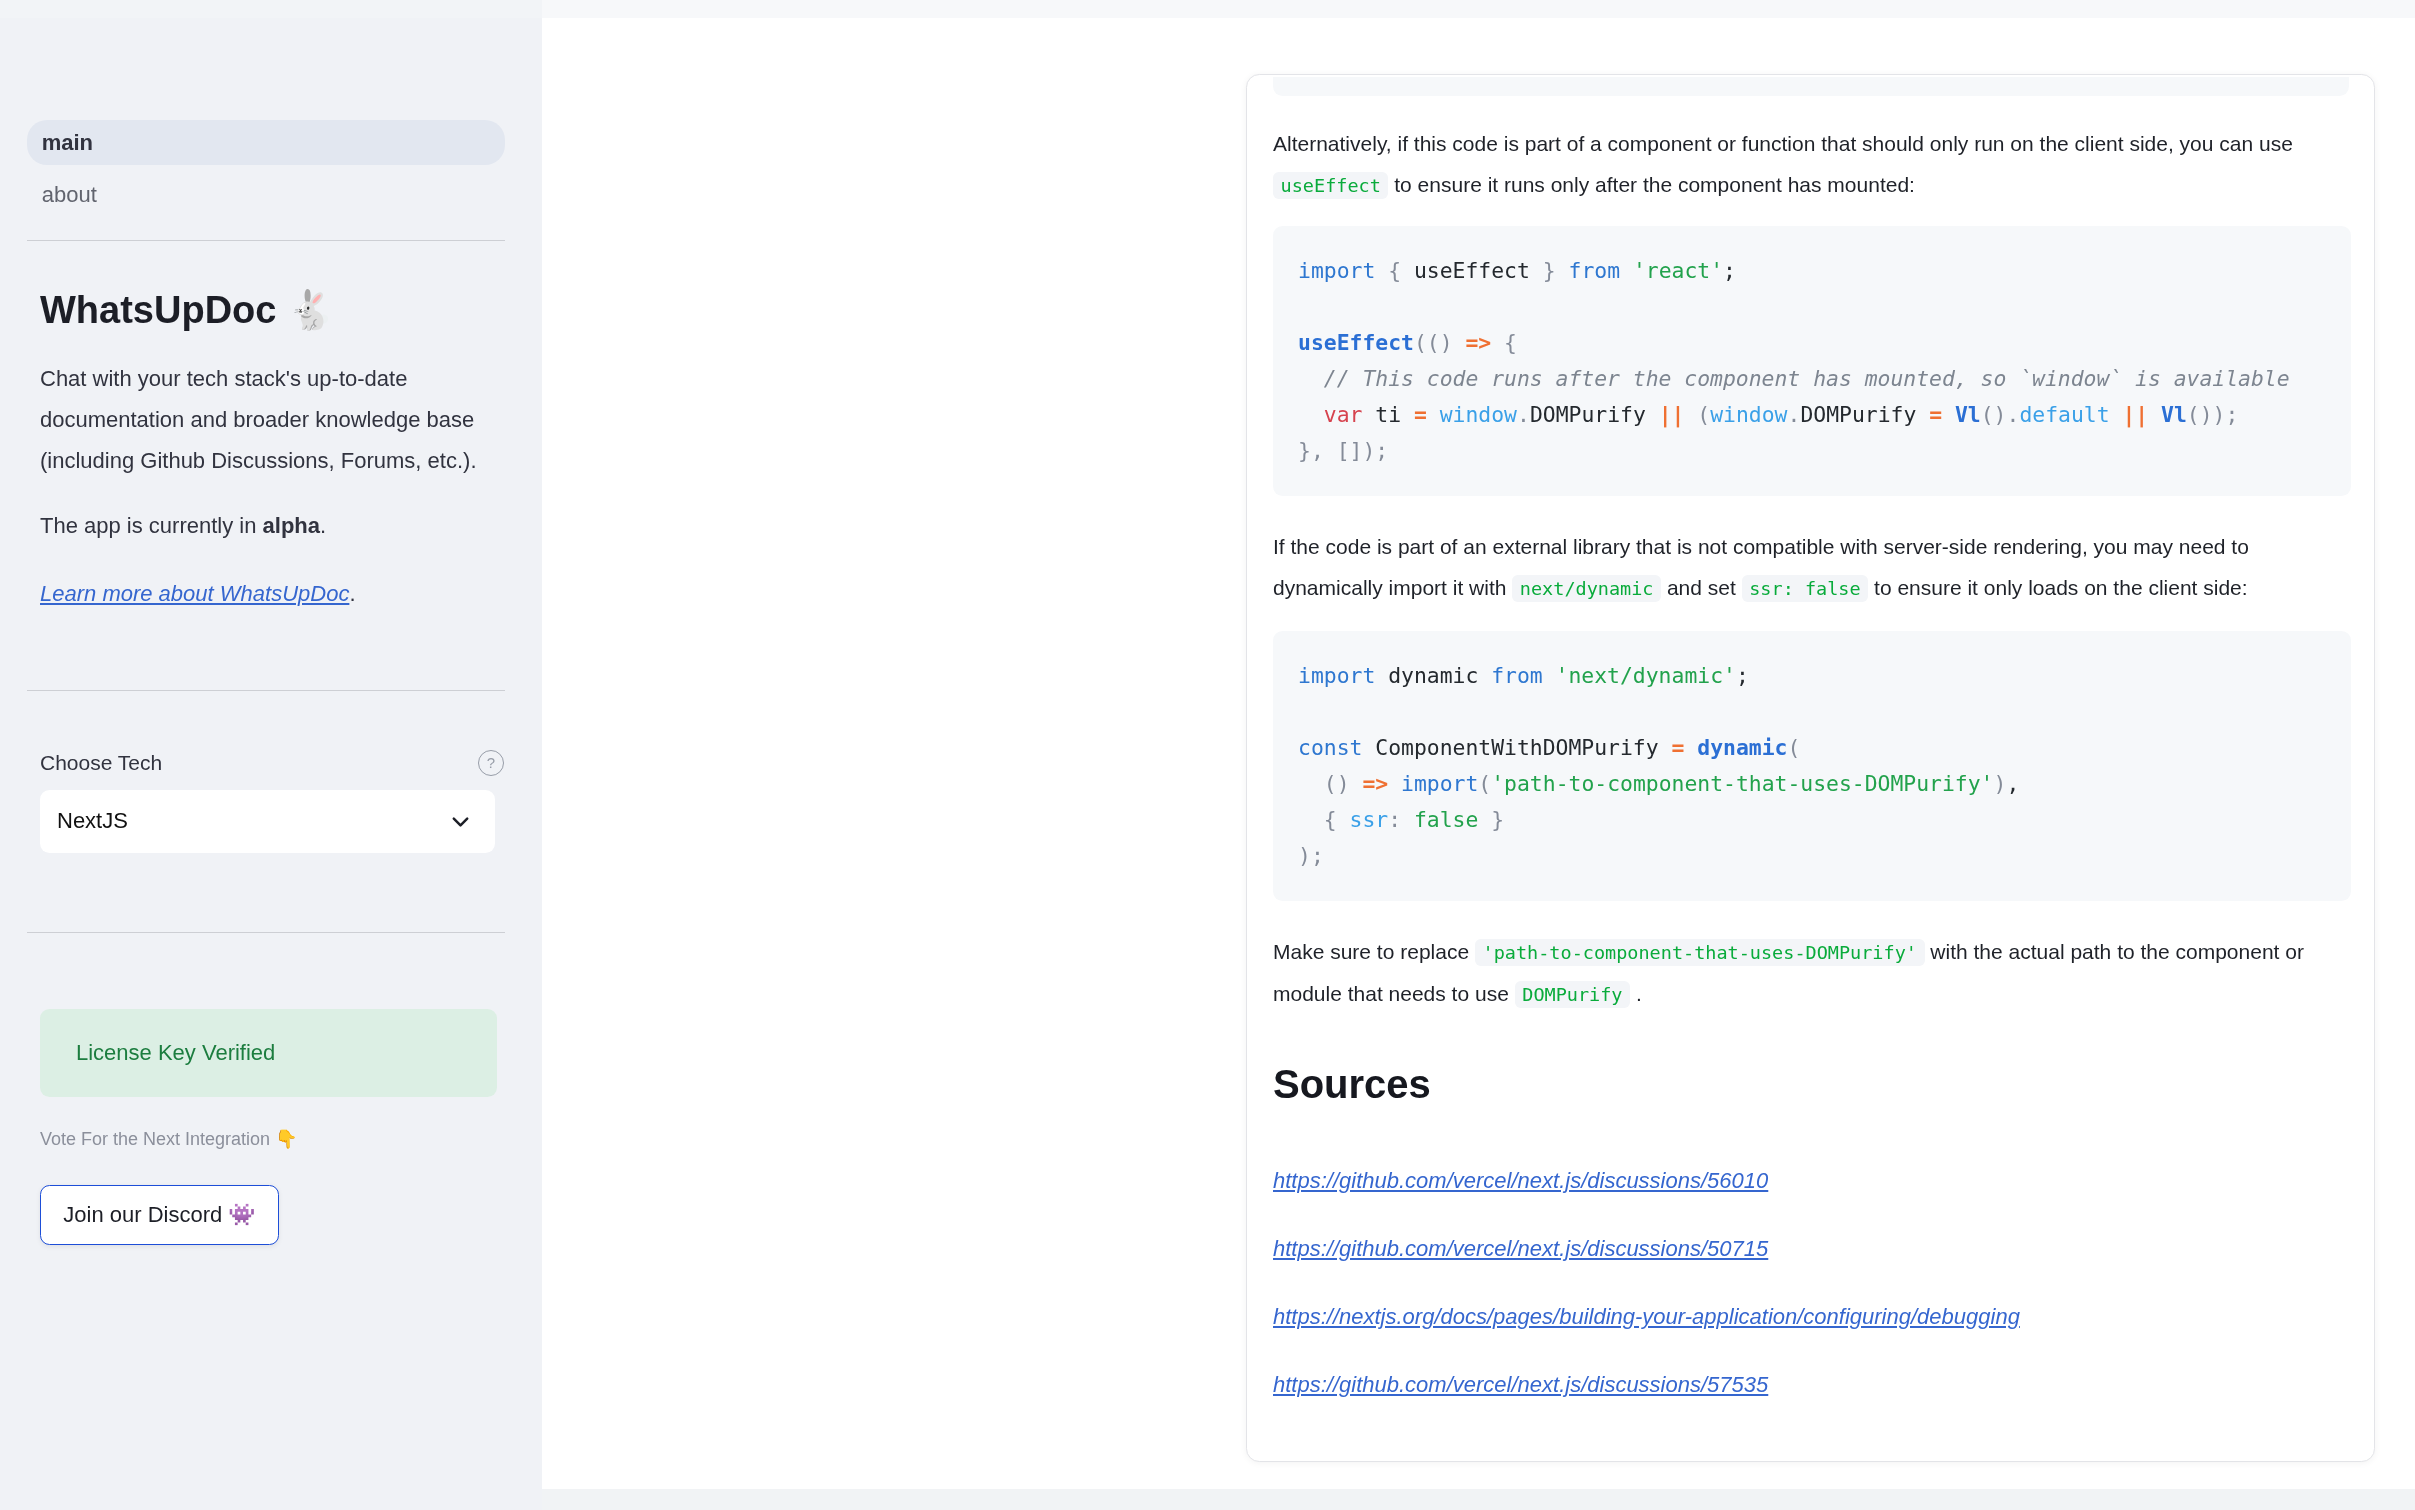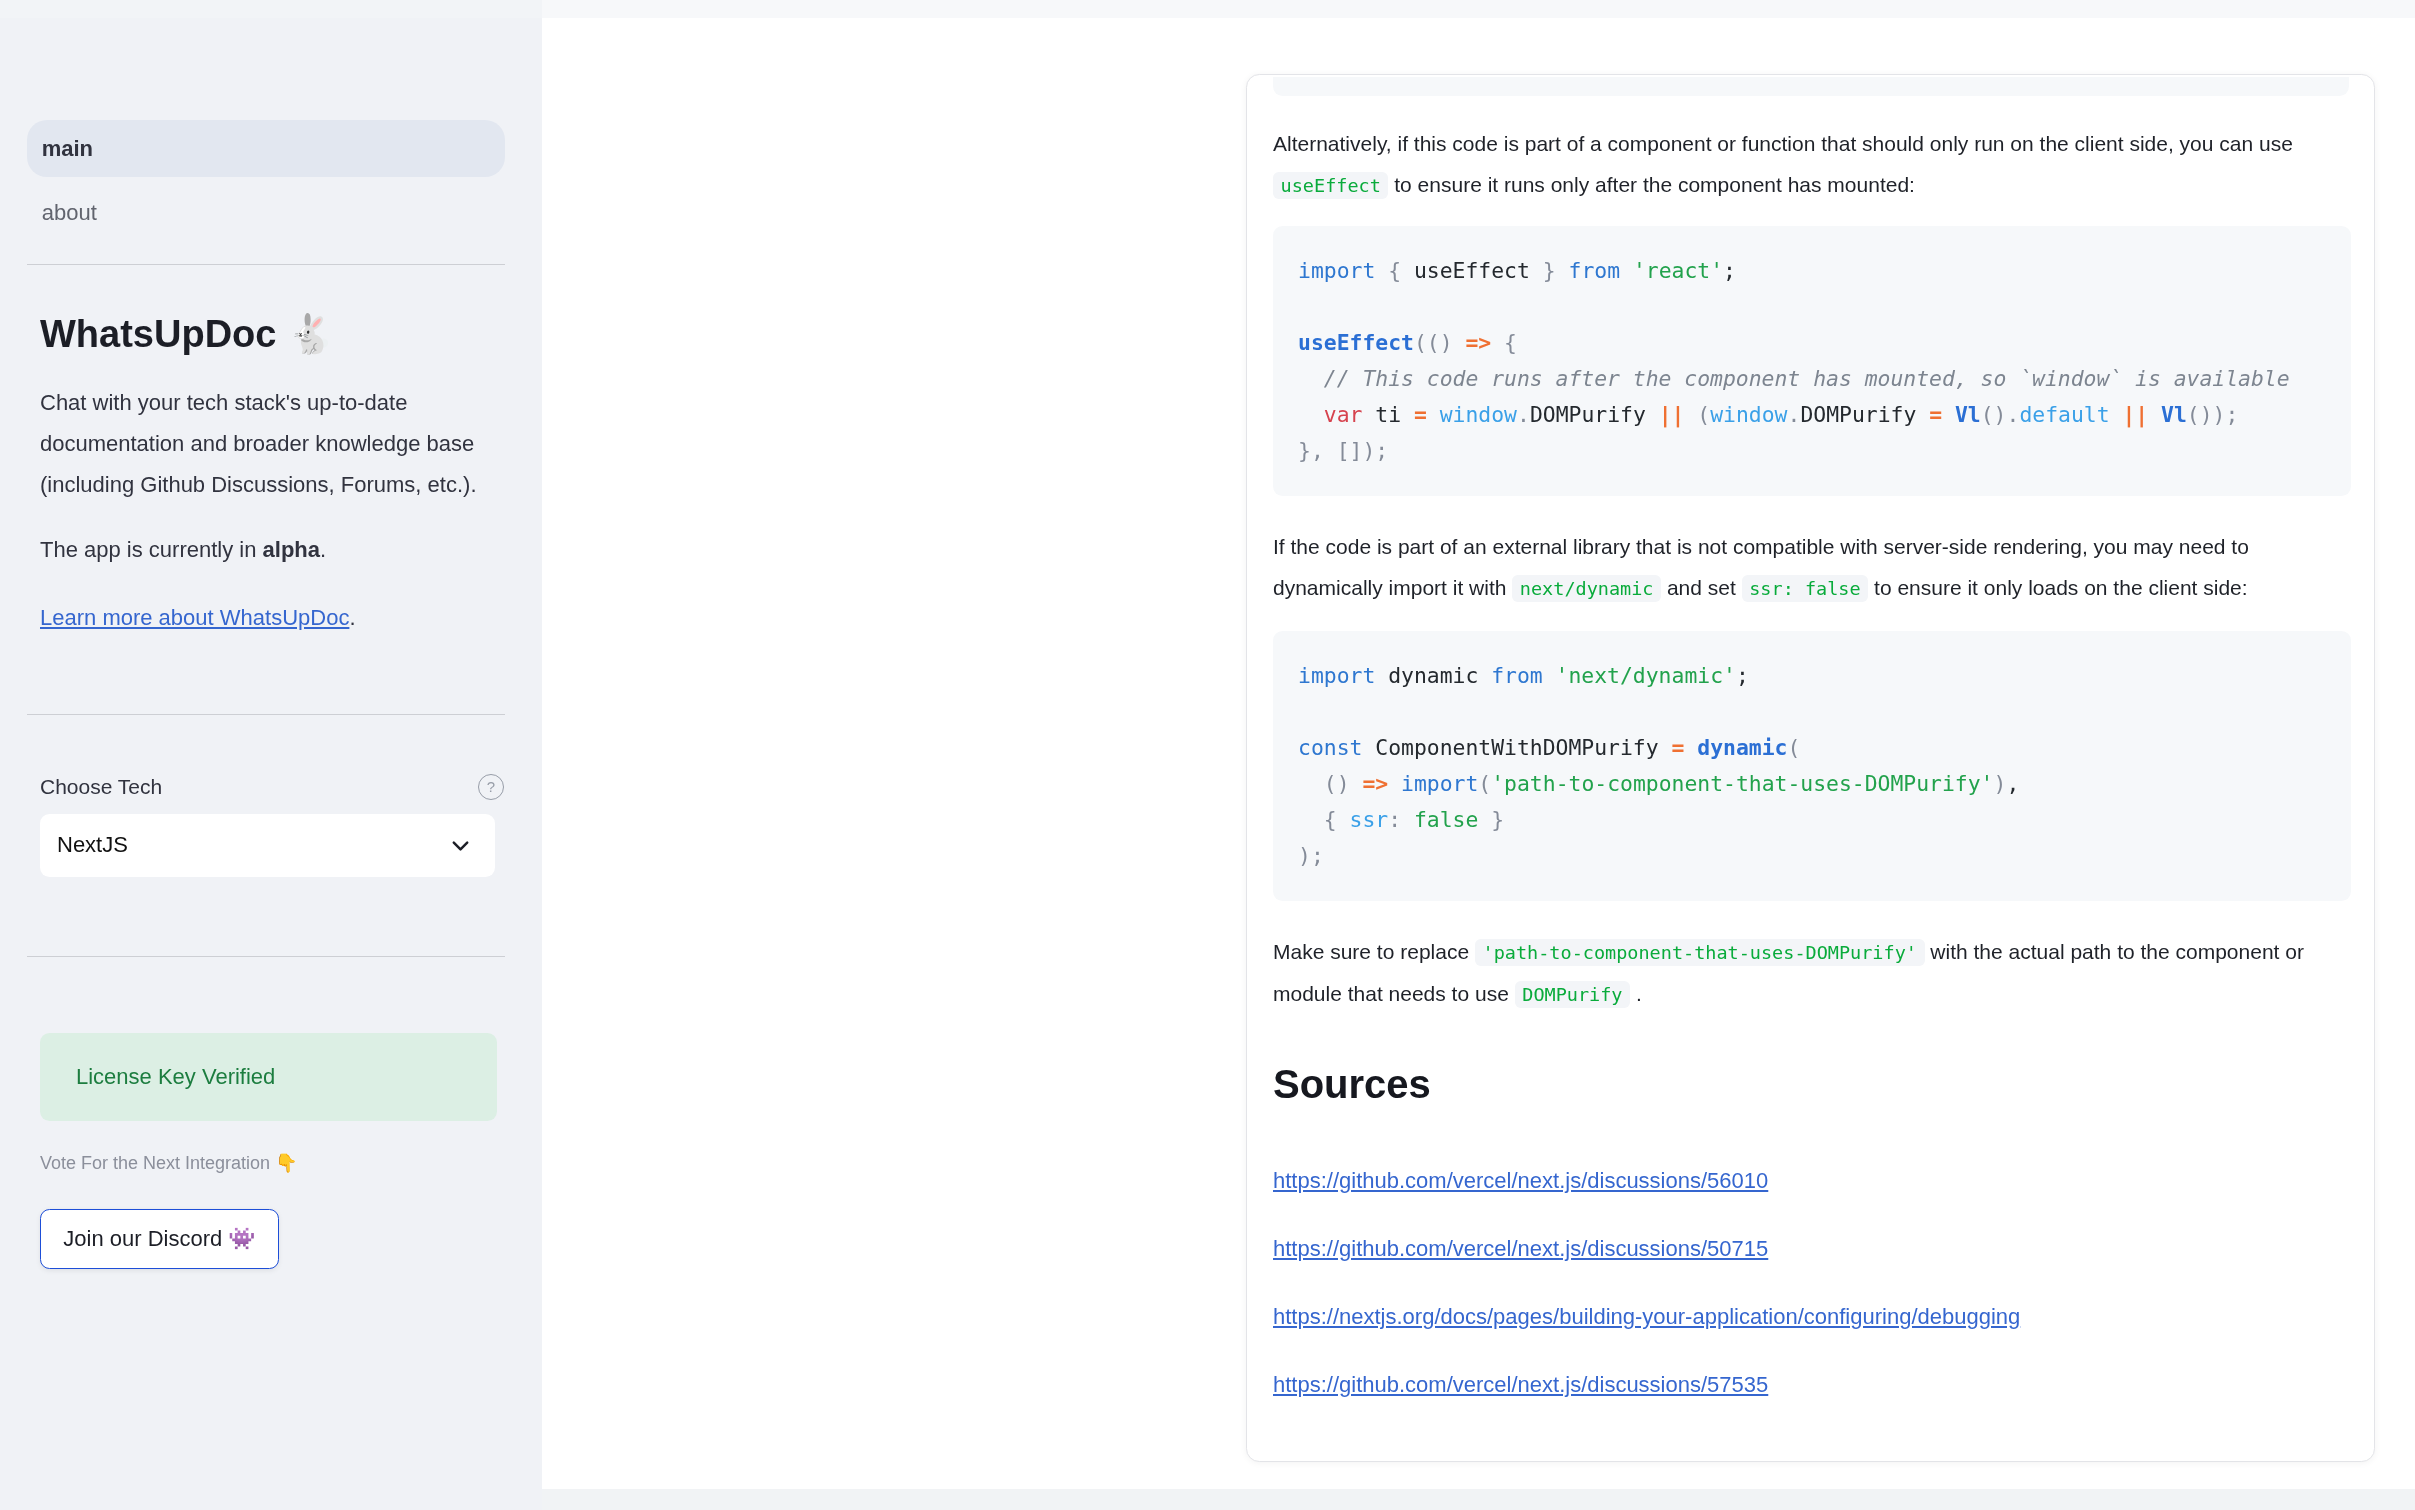--- a/index.html
+++ b/index.html
@@ -7,31 +7,31 @@
     font-family:"Liberation Sans","DejaVu Sans",sans-serif; color:#31333F; }
   .app { position:relative; width:2416px; height:1510px; background:#ffffff; }
 
   
   .topbar { position:absolute; left:0; top:0; width:2416px; height:18px;
     background:#f3f4f7; opacity:.65; z-index:5; }
 
   
   .sidebar { position:absolute; left:0; top:0; width:542px; height:1510px;
     background:#f0f2f6; padding:120px 38px 0 40px; z-index:2; }
-  .nav-item { width:478px; margin-left:-13.3px; height:57px; display:flex; align-items:center;
+  .nav-item { width:478px; margin-left:-13.3px; height:45px; display:flex; align-items:center;
     border-radius:20px; padding-left:15px; font-size:22px; color:#61646e; cursor:pointer; }
   .nav-item.active { background:#e2e7f0; color:#31333F; font-weight:bold; }
   .nav-item + .nav-item { margin-top:7.6px; }
   .sb-hr { border:none; border-top:1px solid rgba(49,51,63,.18); height:0; margin-left:-13.3px; width:478px; }
   .hr1 { margin-top:22px; }
   .sb-title { font-size:38px; font-weight:bold; color:#1c1e26; margin-top:46px; line-height:46px; }
   .sb-desc { margin-top:25px; font-size:22px; line-height:41px; color:#31333F; width:468px; }
   .sb-status { margin-top:24px; font-size:22px; line-height:41px; }
   .sb-link-p { margin-top:27px; font-size:22px; line-height:41px; }
-  a.link { color:#3566cf; text-decoration:underline; cursor:pointer; }
+  a.link { color:#3566cf; text-decoration:underline; cursor:pointer;font-style:italic; }
   .hr2 { margin-top:76px; }
   .widget-label { margin-top:59px; display:flex; align-items:center; justify-content:space-between;
     font-size:21px; color:#31333F; width:464px; }
   .help-icon { width:26px; height:26px; border:1.4px solid #979da8; border-radius:50%;
     color:#979da8; font-size:15px; display:flex; align-items:center; justify-content:center; cursor:pointer; }
   .select { margin-top:14.3px; width:455px; height:63px; background:#ffffff; border-radius:9.5px;
     display:flex; align-items:center; justify-content:space-between; padding:0 23px 0 17px;
     font-size:22px; color:#111; cursor:pointer; }
   .chev { width:23px; height:23px; }
   .hr3 { margin-top:79px; }

